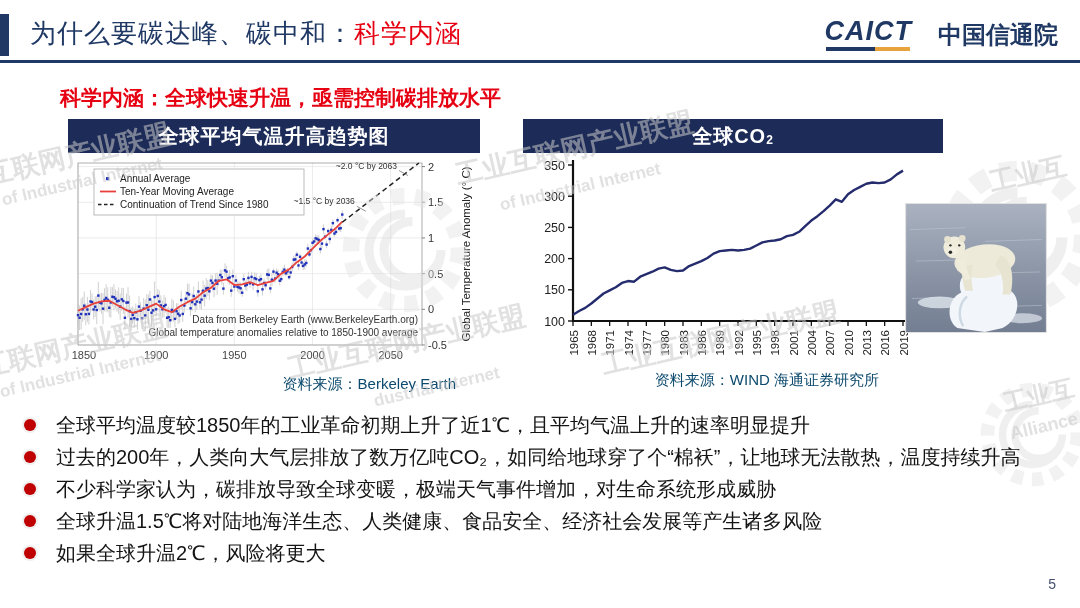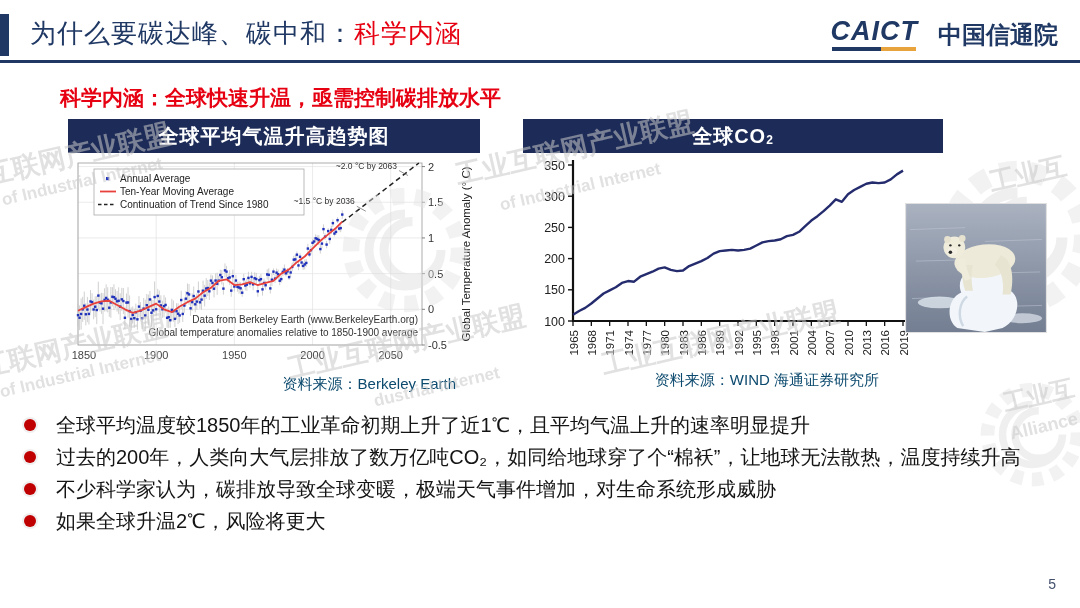--- a/index.html
+++ b/index.html
@@ -3,21 +3,21 @@
 <meta charset="utf-8">
 <style>
   html,body{margin:0;padding:0;background:#e8e8e8;}
   .slide{position:relative;width:1080px;height:608px;background:#ffffff;overflow:hidden;
          font-family:"Liberation Sans", sans-serif;}
   
   .hdr-accent{position:absolute;left:0;top:14px;width:9px;height:42px;background:#1f3864;}
   .page-title{position:absolute;left:30px;top:16px;font-size:26px;font-weight:normal;color:#1f3864;letter-spacing:1px;z-index:7;}
   .page-title .hl{color:#e60012;}
   .hdr-rule{position:absolute;left:0;top:60px;width:1080px;height:3px;background:#1f3864;z-index:7;}
-  .logo{position:absolute;right:22px;top:18px;display:flex;align-items:center;gap:20px;z-index:7;}
+  .logo{position:absolute;right:22px;top:18px;display:flex;align-items:center;gap:26px;z-index:7;}
   .logo-acronym-wrap{display:flex;flex-direction:column;align-items:center;}
   .logo-acronym{font-size:27px;font-weight:bold;font-style:italic;color:#1f3864;letter-spacing:1px;line-height:1;}
   .logo-underline{width:84px;height:4px;margin-top:2px;background:linear-gradient(90deg,#1f3864 0 58%,#e8a33d 58% 100%);}
   .logo-name{font-size:24px;font-weight:bold;color:#1f3864;}
   
   .subtitle{position:absolute;left:60px;top:84px;font-size:21px;font-weight:bold;color:#e60012;z-index:7;}
   
   .panel{position:absolute;z-index:2;}
   .panel-left{left:68px;top:119px;width:412px;}
   .panel-right{left:523px;top:119px;width:420px;}
@@ -589,19 +589,23 @@
     <li>
         <span class="bullet-dot bullet-dot-ring"></span>
         <span>过去的200年，人类向大气层排放了数万亿吨CO₂，如同给地球穿了个“棉袄”，让地球无法散热，温度持续升高</span>
       </li>
     <li>
         <span class="bullet-dot bullet-dot-ring"></span>
         <span>不少科学家认为，碳排放导致全球变暖，极端天气事件增加，对生命系统形成威胁</span>
       </li>
     <li>
         <span class="bullet-dot bullet-dot-ring"></span>
+        <span>全球升温1.5℃将对陆地海洋生态、人类健康、食品安全、经济社会发展等产生诸多风险</span>
+      </li>
+    <li>
+        <span class="bullet-dot bullet-dot-ring"></span>
         <span>如果全球升温2℃，风险将更大</span>
       </li>
   </ul>
 
   <div class="page-num">5</div>
 
 </div>
 
 </body></html>

